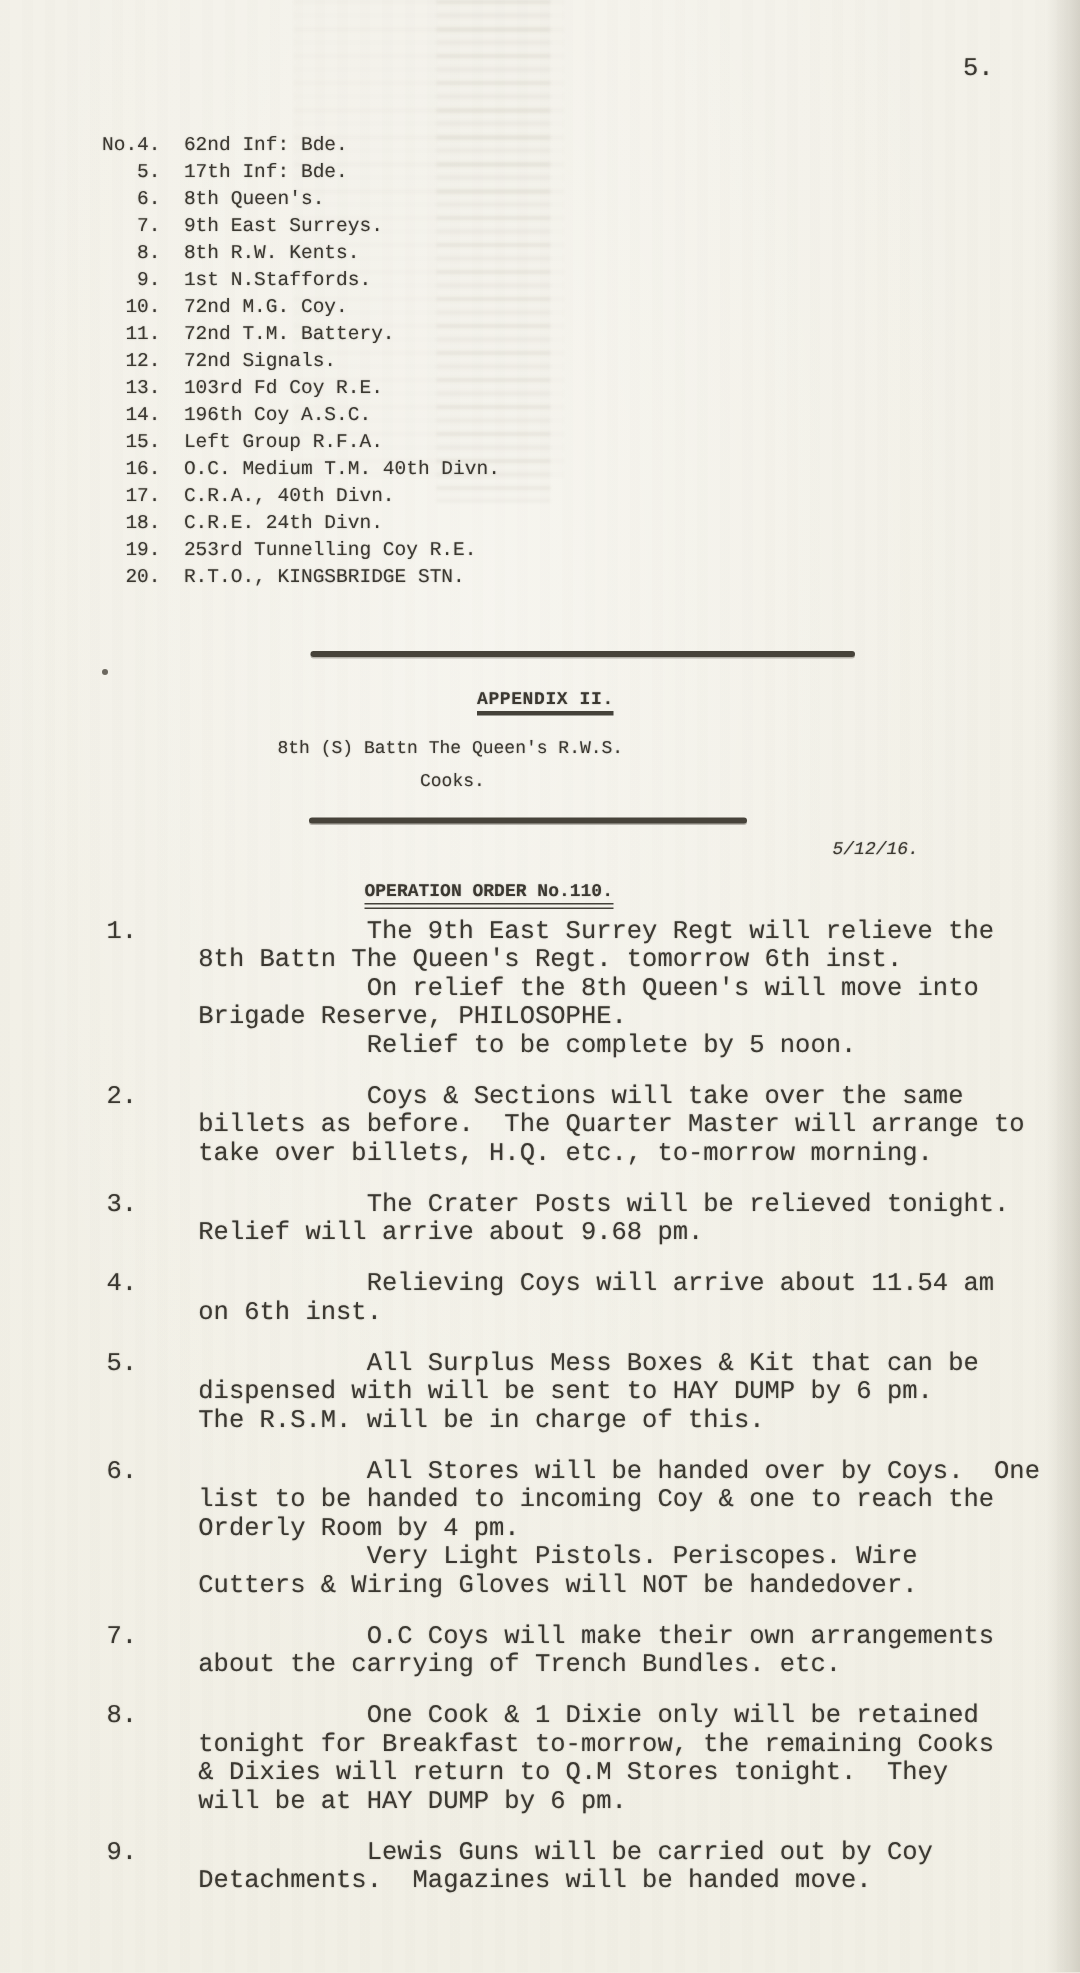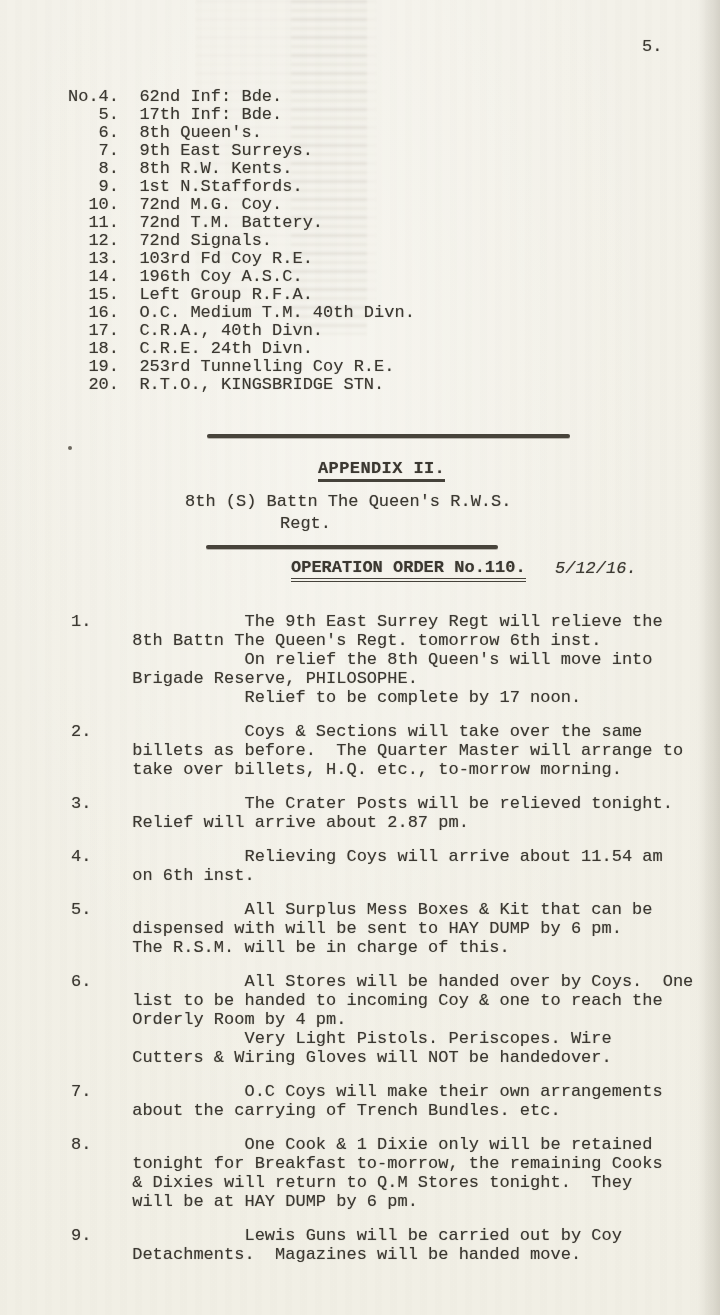--- a/index.html
+++ b/index.html
@@ -30,34 +30,34 @@
   .ghost1 { left:291px; top:0; width:76px; height:335px; opacity:.55; }
   .ghost2 { left:196px; top:0; width:180px; height:320px; opacity:.20; }
 
   .edge-shadow {
     position:absolute; right:0; top:0; bottom:0; width:24px;
     background:linear-gradient(to right, rgba(101,94,76,0), rgba(101,94,76,0.10) 55%, rgba(101,94,76,0.22));
   }
 
   .page-number { position:absolute; left:642px; top:37px; font-size:17px; }
 
-  .dist { position:absolute; left:68px; top:88px; font-size:17px; line-height:18px; }
+  .dist { position:absolute; left:68px; top:88px; font-size:13px; line-height:18px; }
 
   .rule { position:absolute; height:4px; background:#47433a; border-radius:2px;
           box-shadow:0 1px 0 rgba(71,67,57,0.35); }
   .rule1 { left:207px; top:434px; width:363px; }
   .rule2 { left:206px; top:545px; width:292px; }
 
-  .h { position:absolute; font-size:17px; }
+  .h { position:absolute; font-size:12px; }
   .appendix { left:318px; top:459px; font-weight:bold; letter-spacing:0.4px;
               border-bottom:3px solid #45423a; padding-bottom:1px; }
   .unit1 { left:185px; top:492px; }
   .unit2 { left:280px; top:514px; }
-  .optitle { left:243px; top:558px; font-weight:bold;
-             border-bottom:4px double #45423a; padding-bottom:1px;margin-left:48px; }
+  .optitle { left:243px; top:587px; font-weight:bold;
+             border-bottom:4px double #45423a; padding-bottom:1px; }
   .opdate { left:555px; top:559px;font-style:italic; }
 
   .orders { position:absolute; left:71px; top:612px; width:648px;
             font-size:17px; line-height:19px; }
   .order { position:relative; margin:0 0 15px 0; }
   .onum { position:absolute; left:0; top:0; }
 
   .ink-dot { position:absolute; left:68px; top:446px; width:4px; height:4px;
              border-radius:50%; background:#4a453c; opacity:.8; }
 </style>
@@ -89,49 +89,49 @@
   18.  C.R.E. 24th Divn.
   19.  253rd Tunnelling Coy R.E.
   20.  R.T.O., KINGSBRIDGE STN.</pre>
 
   <div class="ink-dot"></div>
 
   <div class="rule rule1"></div>
 
   <div class="h appendix">APPENDIX II.</div>
   <div class="h unit1">8th (S) Battn The Queen's R.W.S.</div>
-  <div class="h unit2">Regt.</div>
+  <div class="h unit2">Cooks.</div>
 
   <div class="rule rule2"></div>
 
   <div class="h optitle">OPERATION ORDER No.110.</div>
   <div class="h opdate">5/12/16.</div>
 
   <div class="orders">
 
       <div class="order">
         <span class="onum">1.</span>
         <pre class="obody">                 The 9th East Surrey Regt will relieve the
       8th Battn The Queen's Regt. tomorrow 6th inst.
                  On relief the 8th Queen's will move into
       Brigade Reserve, PHILOSOPHE.
-                 Relief to be complete by 17 noon.</pre>
+                 Relief to be complete by 5 noon.</pre>
       </div>
 
       <div class="order">
         <span class="onum">2.</span>
         <pre class="obody">                 Coys &amp; Sections will take over the same
       billets as before.  The Quarter Master will arrange to
       take over billets, H.Q. etc., to-morrow morning.</pre>
       </div>
 
       <div class="order">
         <span class="onum">3.</span>
         <pre class="obody">                 The Crater Posts will be relieved tonight.
-      Relief will arrive about 2.87 pm.</pre>
+      Relief will arrive about 9.68 pm.</pre>
       </div>
 
       <div class="order">
         <span class="onum">4.</span>
         <pre class="obody">                 Relieving Coys will arrive about 11.54 am
       on 6th inst.</pre>
       </div>
 
       <div class="order">
         <span class="onum">5.</span>

